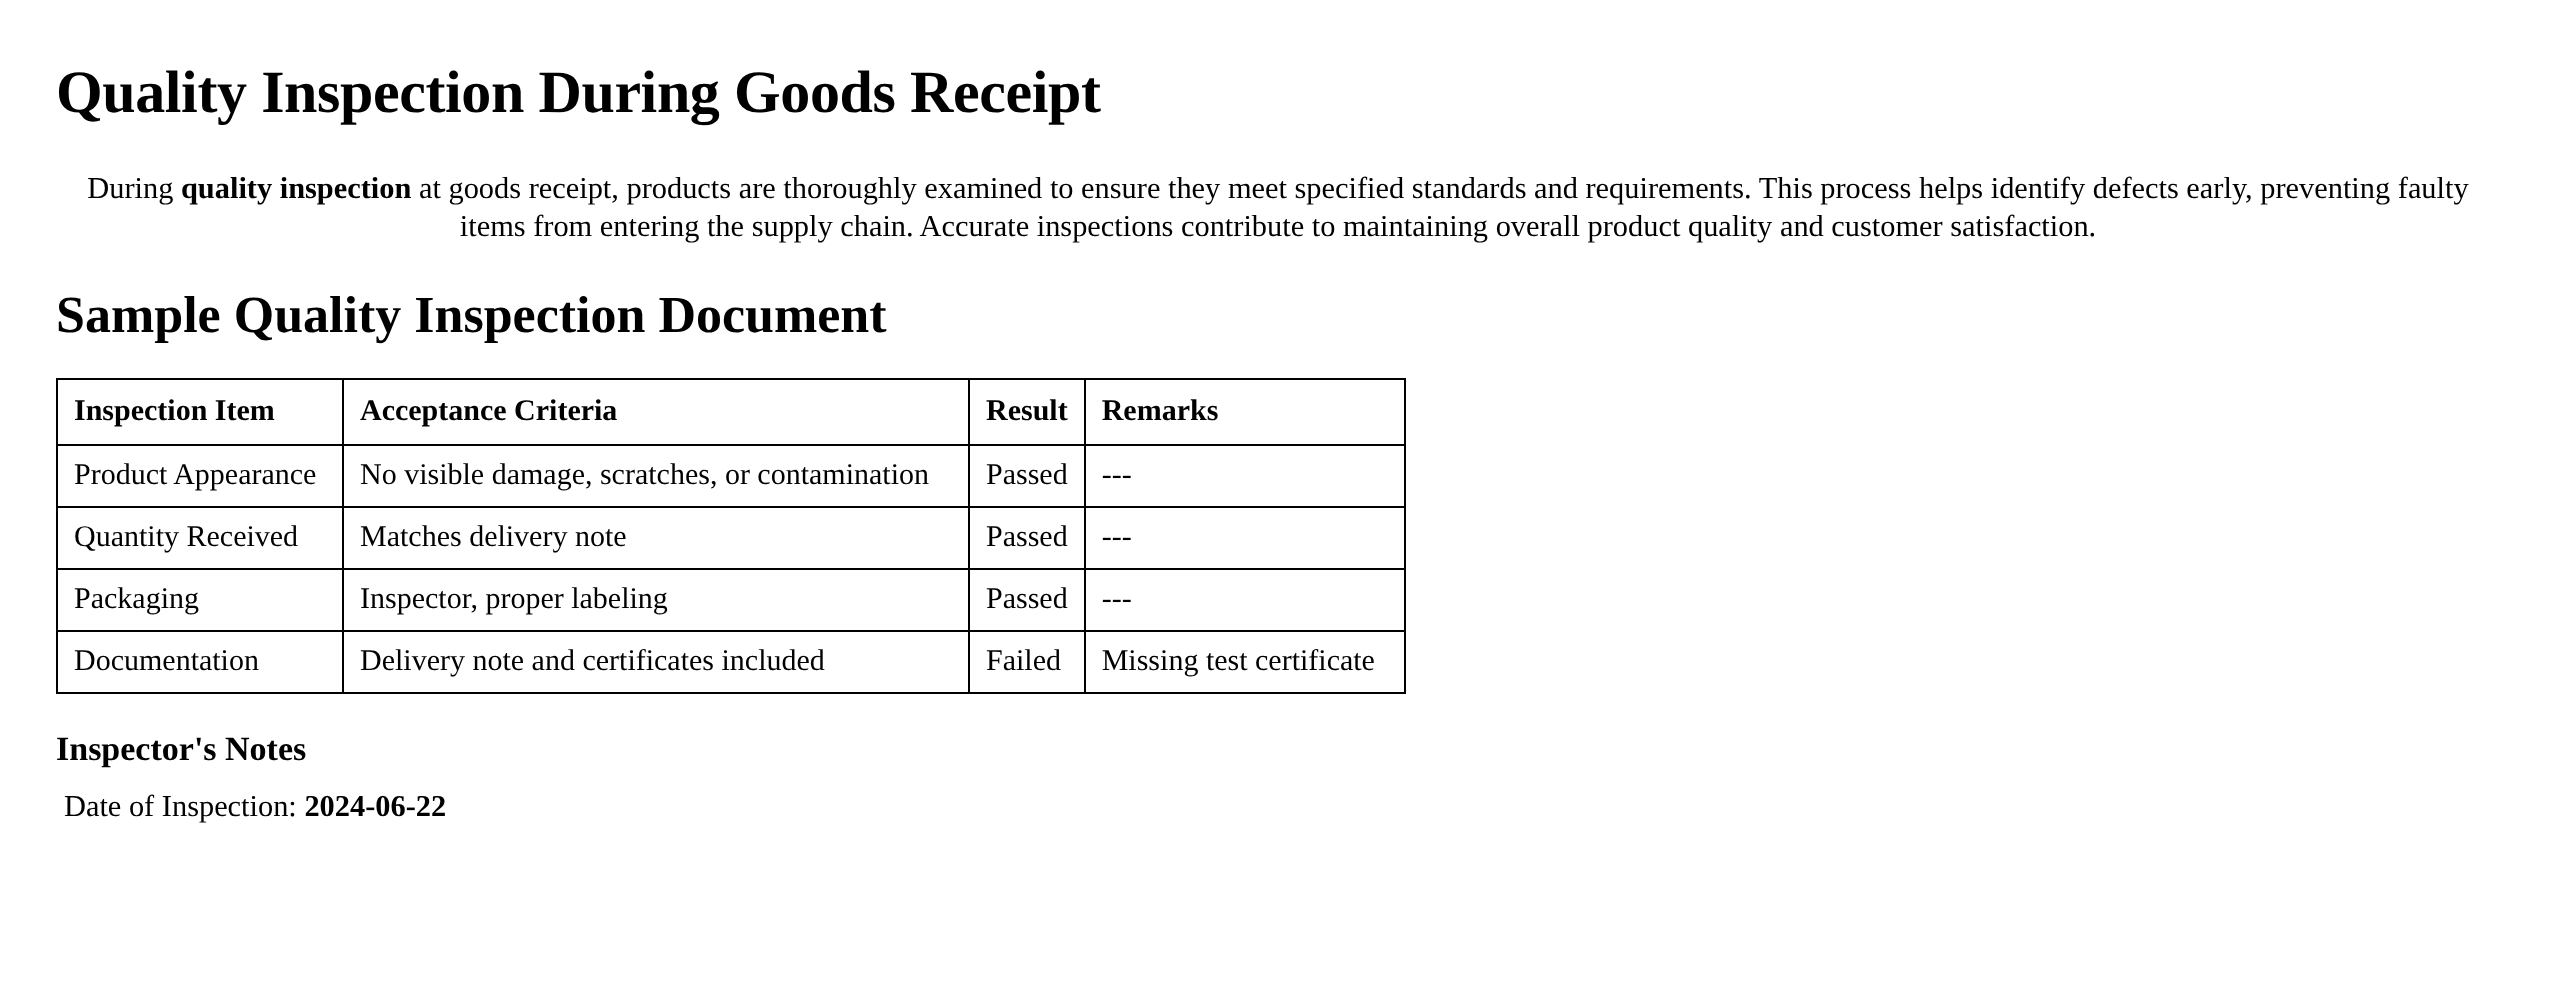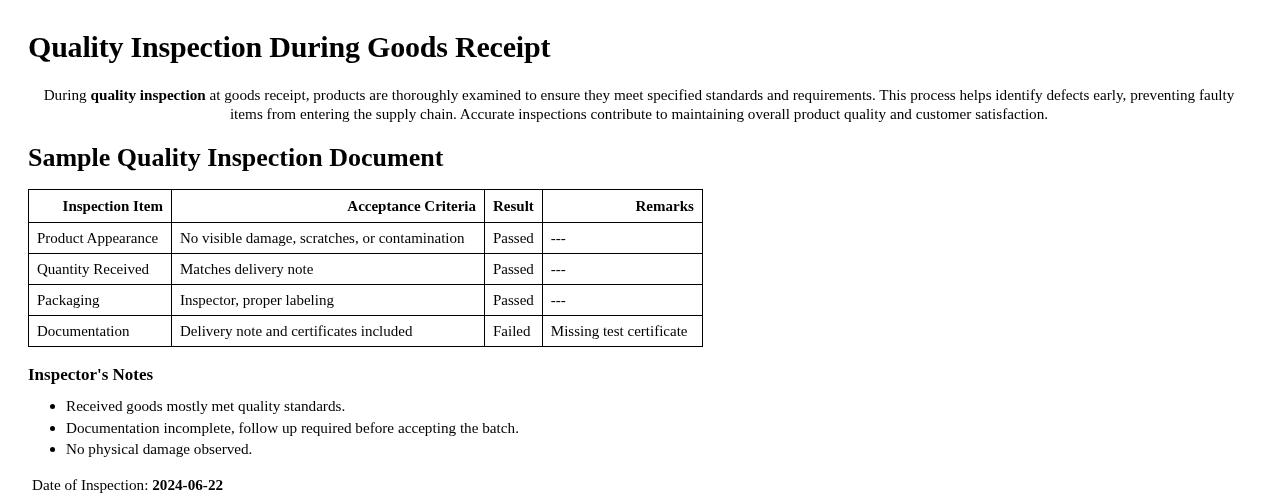--- a/index.html
+++ b/index.html
@@ -45,21 +45,21 @@
   }
   table.inspection th,
   table.inspection td {
     border: 1px solid #000000;
     font-size: 15px;
     line-height: 1.2;
     padding: 6px 8px;
     vertical-align: middle;
   }
   table.inspection th {
-    text-align: right;
+    text-align: left;
     font-weight: bold;
     padding-top: 7px;
     padding-bottom: 7px;
   }
   table.inspection td { text-align: left; }
   .col-item  { width: 143px; }
   .col-crit  { width: 313px; }
   .col-res   { width: 51px; }
   .col-rem   { width: 160px; }
   h3.notes-title {
@@ -131,21 +131,16 @@
         <td>Documentation</td>
         <td>Delivery note and certificates included</td>
         <td>Failed</td>
         <td>Missing test certificate</td>
       </tr>
     </tbody>
   </table>
 
   <h3 class="notes-title">Inspector's Notes</h3>
 
-  <ul class="notes">
-    <li>Received goods mostly met quality standards.</li>
-    <li>Documentation incomplete, follow up required before accepting the batch.</li>
-    <li>No physical damage observed.</li>
-  </ul>
 
   <p class="date-line"><span>Date of Inspection: </span><b>2024-06-22</b></p>
 
 </div>
 
 </body></html>

